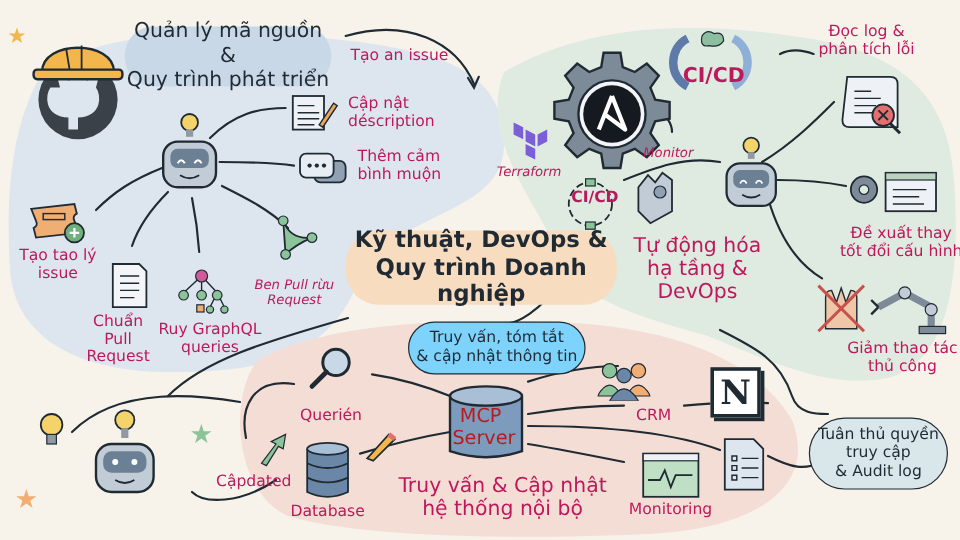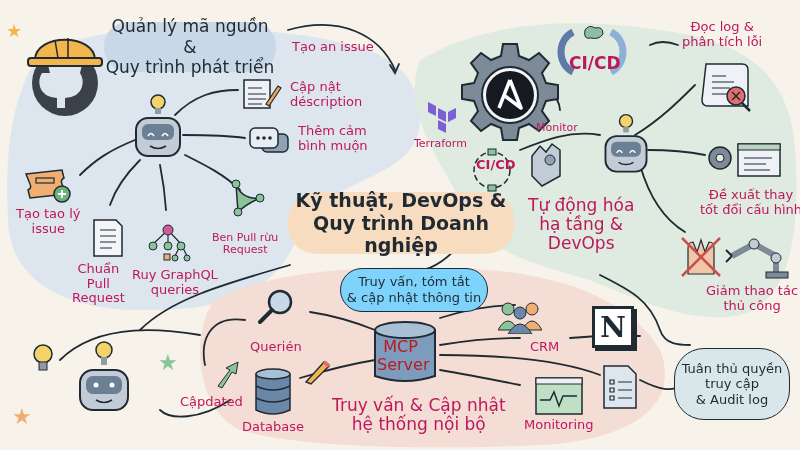--- a/index.html
+++ b/index.html
@@ -2,21 +2,21 @@
 <html><head>
 <meta charset="utf-8">
 <style>
   * { box-sizing: border-box; margin: 0; padding: 0; }
   html, body { width: 800px; height: 450px; overflow: hidden; }
   body { background: #f7f3ea; font-family: "DejaVu Sans", sans-serif; color: #1f2a33; position: relative; }
   .canvas { position: absolute; left: 0; top: 0; width: 800px; height: 450px; }
   svg.bg { position: absolute; left: 0; top: 0; }
   .lbl { position: absolute; text-align: center; line-height: 1.12; color: #be185d; white-space: nowrap; }
   .pill { position: absolute; border-radius: 22px; text-align: center; line-height: 1.2; display:flex; align-items:center; justify-content:center; }
-  .sm { font-size: 11px; }
+  .sm { font-size: 11px; font-style: italic; }
   .md { font-size: 13px; }
   .lg { font-size: 17px; }
   .xl { font-size: 19px; font-weight: bold; }
   .icon { position: absolute; }
 </style>
 </head>
 <body>
 
 <div class="canvas">
 
@@ -303,21 +303,21 @@
     <rect x="2" y="2" width="46" height="6" fill="#eef2f6" stroke="#1f2a33"></rect>
     <path d="M6,24 h10 l4,-8 l5,14 l4,-10 h14" stroke="#1f2a33" stroke-width="1.5" fill="none"></path>
   </svg>
   <div class="lbl md" style="left:524px;top:418px">Monitoring</div>
 
   <svg class="icon" style="left:602px;top:364px" width="36" height="46" viewBox="0 0 36 46">
     <path d="M2,2 h24 l8,8 v34 h-32 Z" fill="#dde6ef" stroke="#1f2a33" stroke-width="1.5"></path>
     <path d="M8,16 h4 v4 h-4 Z M8,24 h4 v4 h-4 Z M8,32 h4 v4 h-4 Z M16,18 h14 M16,26 h14 M16,34 h14" stroke="#1f2a33" stroke-width="1.2" fill="none"></path>
   </svg>
 
-  <div class="pill md" style="left:674px;top:348px;width:116px;height:72px;background:#d9e7ea;border:1.5px solid #1f2a33;flex-direction:column;border-radius:30px;">
+  <div class="pill md" style="left:674px;top:348px;width:116px;height:60px;background:#d9e7ea;border:1.5px solid #1f2a33;flex-direction:column;border-radius:30px;">
     <span>Tuân thủ quyền</span>
     <span>truy cập</span>
     <span>&amp; Audit log</span>
   </div>
 
   <svg class="icon" style="left:28px;top:340px" width="30" height="36" viewBox="0 0 30 36">
     <circle cx="15" cy="14" r="9" fill="#f4d36b" stroke="#1f2a33" stroke-width="1.5"></circle>
     <rect x="11" y="22" width="8" height="8" fill="#8f9aa5" stroke="#1f2a33"></rect>
   </svg>
   <svg class="icon" style="left:74px;top:340px" width="60" height="80" viewBox="0 0 60 80">

